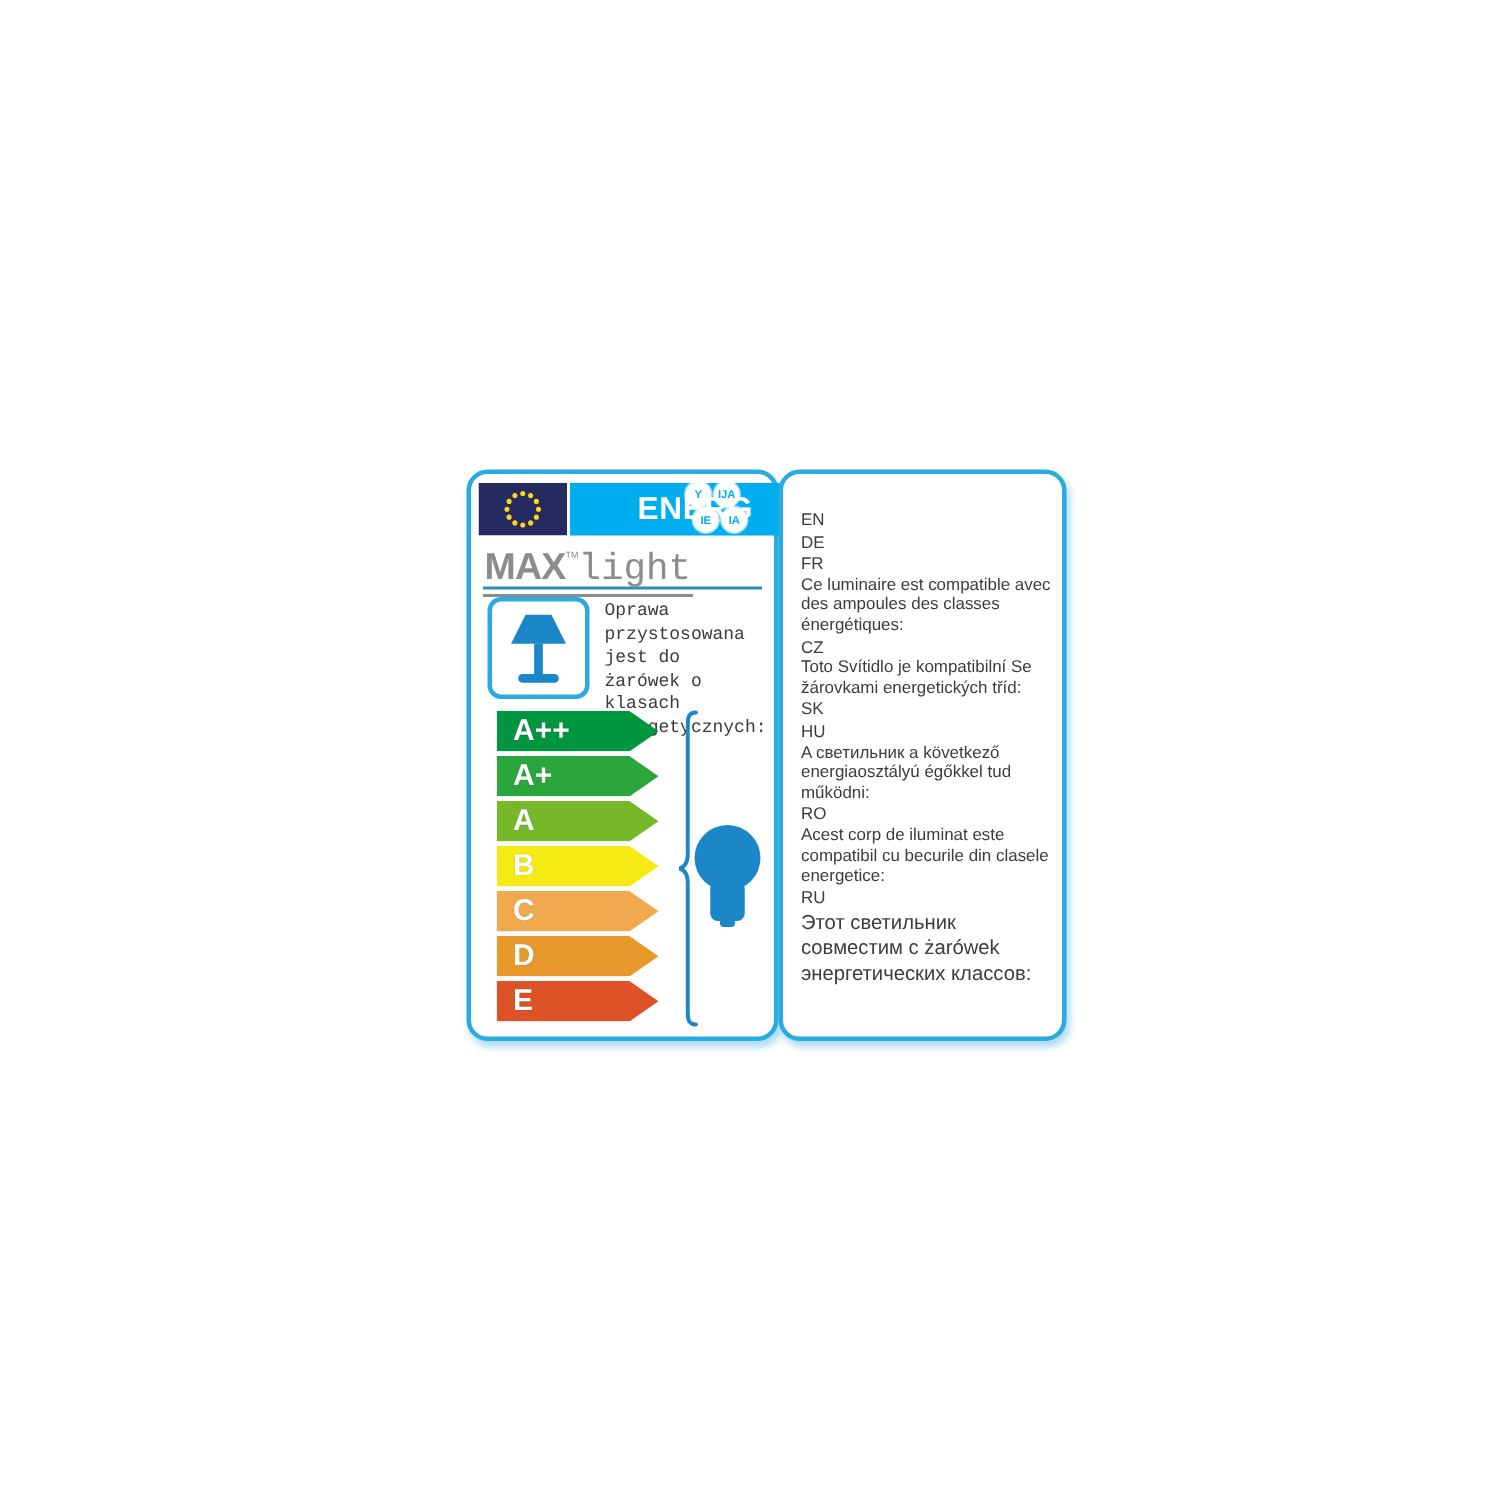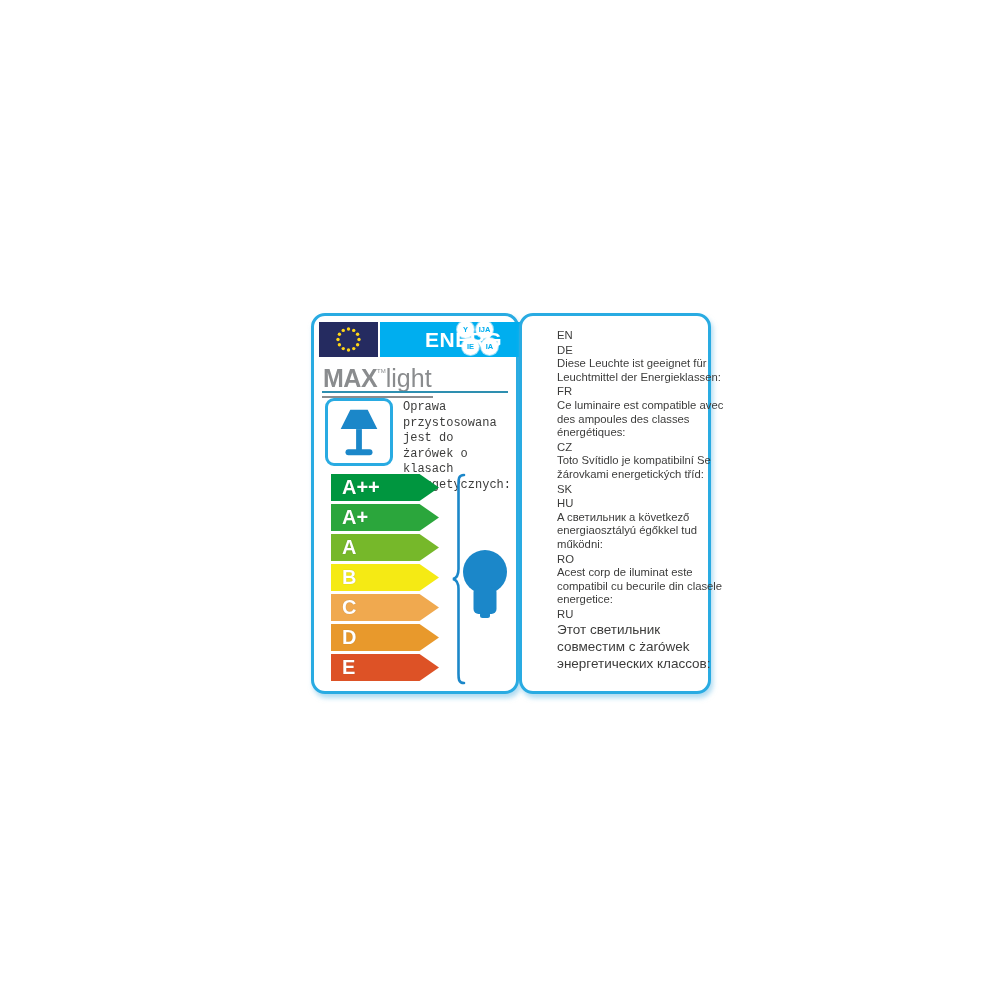--- a/index.html
+++ b/index.html
@@ -19,41 +19,41 @@
          color:var(--bar,#00AEEF);font-weight:bold;font-size:7.5px;display:flex;
          align-items:center;justify-content:center;box-shadow:0 0 0 1px rgba(255,255,255,.6);}
   .badge.b0{left:143px;top:5px;}  .badge.b1{left:162px;top:5px;}
   .badge.b2{left:148px;top:22px;} .badge.b3{left:167px;top:22px;}
 
   
   .brand{position:absolute;left:8px;top:42px;color:#8A8C8E;border-bottom:2px solid #8A8C8E;
          padding:0 1px 1px 1px;line-height:26px;white-space:nowrap;}
   .brand .max{font-weight:bold;font-size:25px;letter-spacing:-.5px;}
   .brand .tm{font-size:6px;vertical-align:14px;letter-spacing:0;}
-  .brand .light{font-family:Liberation Sans, sans-serif;font-size:25px;}
+  .brand .light{font-family:Liberation Mono, monospace;font-size:25px;}
   .rule{position:absolute;left:8px;top:75px;width:186px;height:0;border-top:2px solid #2E8FB0;}
 
   
   .lampbox{position:absolute;left:11px;top:82px;width:68px;height:68px;border:3px solid var(--border,#29ABE2);
            border-radius:9px;box-sizing:border-box;display:flex;align-items:center;justify-content:center;}
   .intro{position:absolute;left:89px;top:84px;width:106px;font-size:12px;line-height:15.5px;
          color:var(--text,#3C3C3B);font-family:Liberation Mono, monospace;}
 
   
   .arrows{position:absolute;left:17px;top:158px;width:110px;}
   .arrow{width:108px;height:27px;margin-bottom:3px;
          clip-path:polygon(0 0,82% 0,100% 50%,82% 100%,0 100%);
          display:flex;align-items:center;}
   .arrow span{color:#fff;font-weight:bold;font-size:20px;padding-left:11px;
               text-shadow:0 0 1px rgba(0,0,0,.25);line-height:27px;}
   .brace{position:absolute;left:136px;top:156px;}
   .bulb{position:absolute;left:146px;top:233px;}
 
   
-  .langs{position:absolute;left:12px;top:12px;width:168px;color:var(--text,#3C3C3B);margin-left:23px;}
+  .langs{position:absolute;left:12px;top:24px;width:168px;color:var(--text,#3C3C3B);}
   .lang .code{font-size:11.3px;line-height:13.6px;margin-top:1px;}
   .lang .txt{font-size:11.3px;line-height:13.6px;}
   .lang.large .txt{font-size:13.5px;line-height:17px;width:158px;}
 </style>
 </head>
 <body>
 
 <div class="stage">
 
   <div class="panel left">
@@ -143,21 +143,20 @@
     </div>
   </div>
 
   <div class="panel right">
     <div class="langs">
       <div class="lang">
         <div class="code">EN</div>
       </div>
       <div class="lang">
         <div class="code">DE</div>
-        <div class="txt">Diese Leuchte ist geeignet für Leuchtmittel der Energieklassen:</div>
       </div>
       <div class="lang">
         <div class="code">FR</div>
         <div class="txt">Ce luminaire est compatible avec des ampoules des classes énergétiques:</div>
       </div>
       <div class="lang">
         <div class="code">CZ</div>
         <div class="txt">Toto Svítidlo je kompatibilní Se žárovkami energetických tříd:</div>
       </div>
       <div class="lang">

